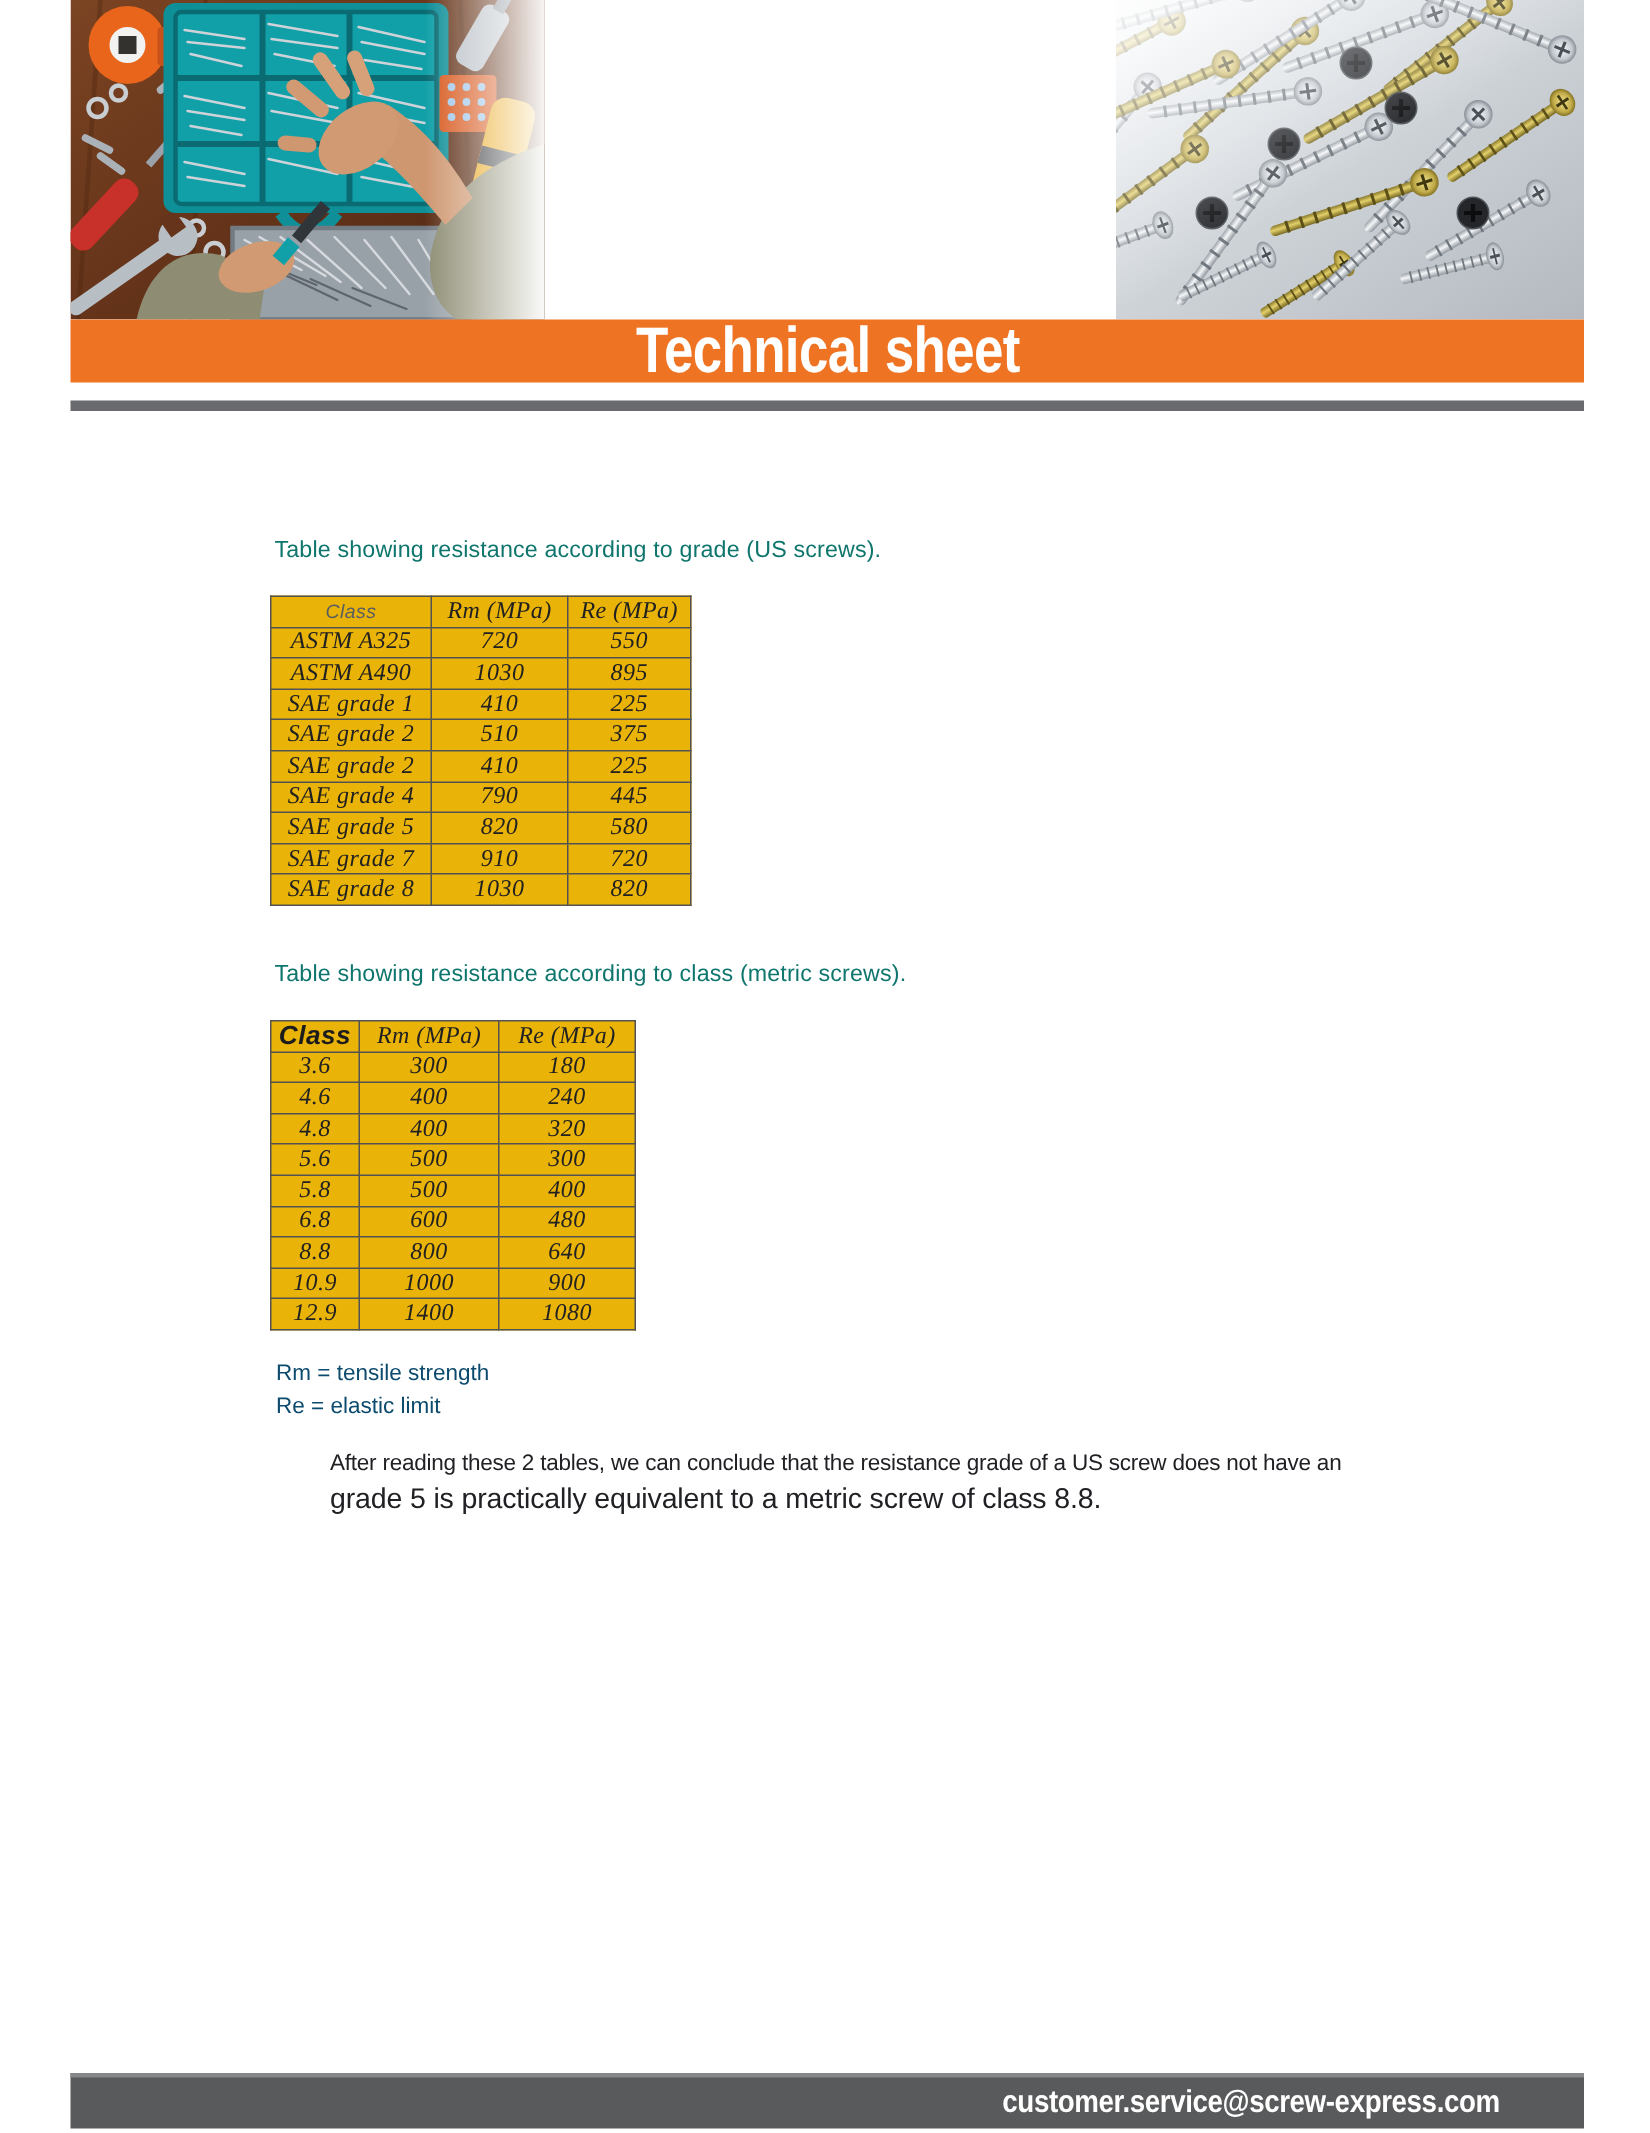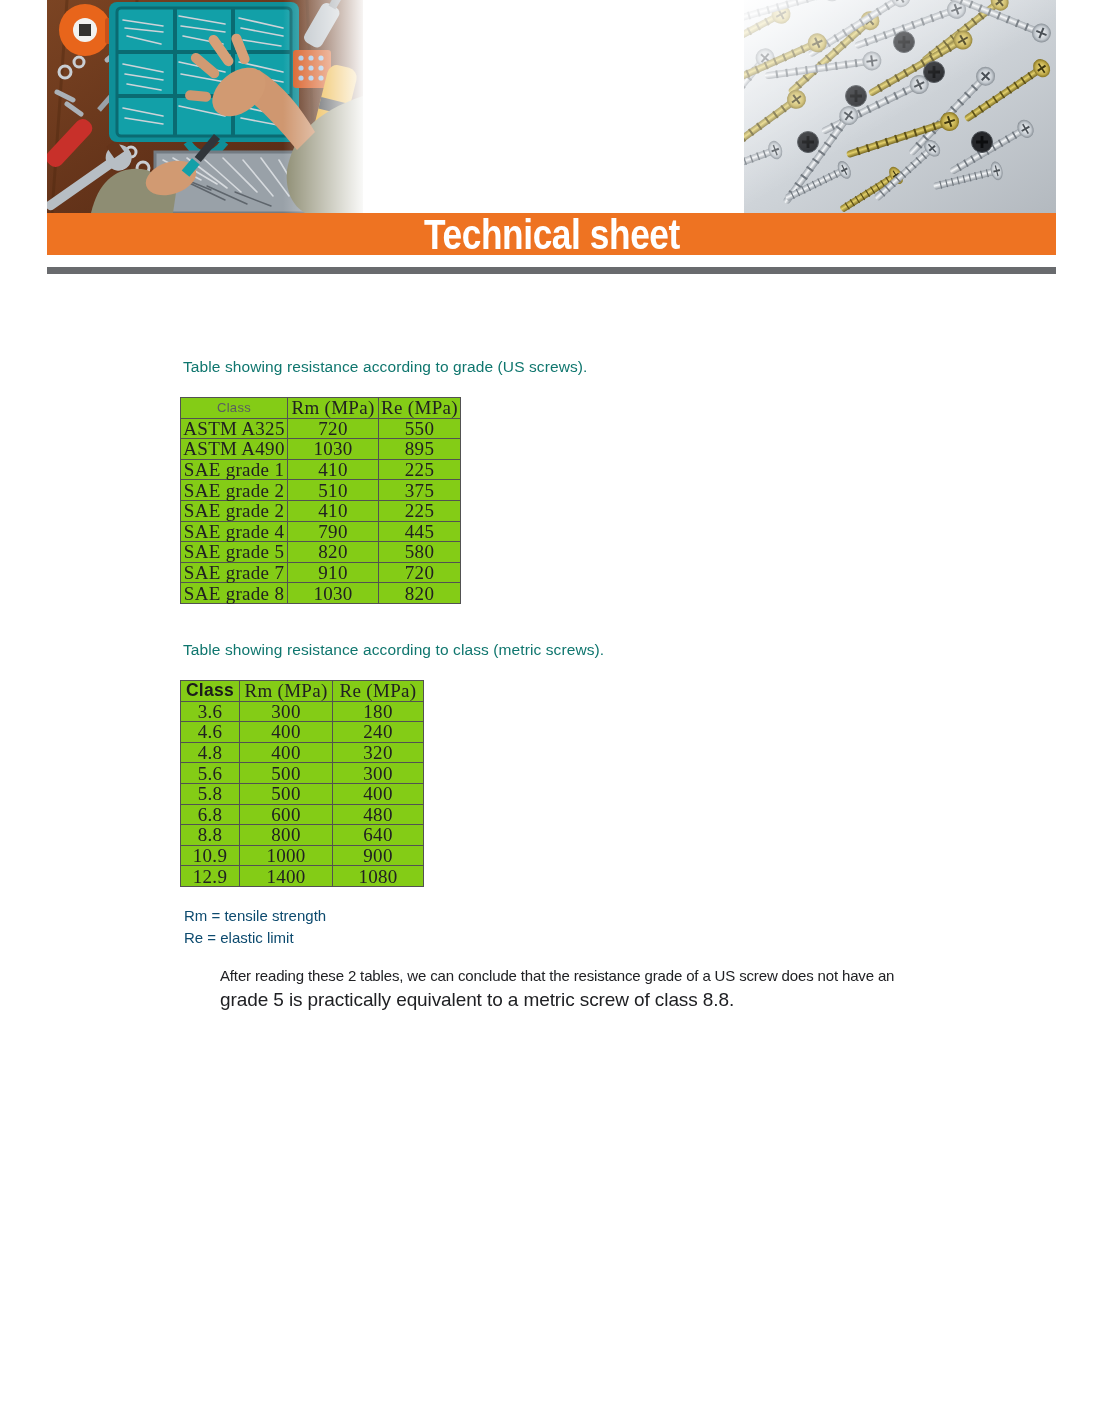--- a/index.html
+++ b/index.html
@@ -24,23 +24,23 @@
   .banner-title{color:#ffffff;font-weight:bold;font-size:43px;line-height:1;
                 transform:scaleX(.82);letter-spacing:-0.5px;
                 font-family:"Liberation Sans",sans-serif;}
   .gray-strip{position:absolute;left:47px;top:267px;width:1009px;height:7px;background:#696b6e;}
 
   
   .sec-heading{position:absolute;font-size:15.5px;color:#0f766e;letter-spacing:.1px;}
   #heading-us{left:183px;top:358px;}
   #heading-metric{left:183px;top:641px;}
 
-  .dtable{position:absolute;border-collapse:collapse;background:#84cc16;color:#212121;}
+  .dtable{position:absolute;border-collapse:collapse;background:#eab308;color:#212121;font-style:italic;}
   .dtable th,.dtable td{border:1px solid #525252;text-align:center;padding:0 2px;height:19.6px;
-        font-family:"Liberation Serif",serif;font-size:19px;line-height:1;font-weight:normal;
+        font-family:"Liberation Serif",serif;font-size:16px;line-height:1;font-weight:normal;
         letter-spacing:.3px;}
   #table-us{left:180px;top:397px;}
   #table-metric{left:180px;top:680px;}
   #table-us col.c0{width:107px}#table-us col.c1{width:91px}#table-us col.c2{width:82px}
   #table-metric col.c0{width:59px}#table-metric col.c1{width:93px}#table-metric col.c2{width:91px}
   #table-us th.h0{font-family:"Liberation Sans",sans-serif;font-size:13px;color:#5a5d61;}
   #table-metric th.h0{font-family:"Liberation Sans",sans-serif;font-size:17.5px;font-weight:bold;color:#1c1c1c;}
 
   #notes{position:absolute;left:184px;top:905px;font-size:15px;color:#0c4a6e;line-height:22px;}
   #notes span{display:block;}
@@ -380,14 +380,17 @@
   <div id="notes">
     <span>Rm = tensile strength</span>
     <span>Re = elastic limit</span>
   </div>
 
   <div id="para">
     <span class="para-small">After reading these 2 tables, we can conclude that the resistance grade of a US screw does not have an</span>
     <span class="para-large">grade 5 is practically equivalent to a metric screw of class 8.8.</span>
   </div>
 
+  <div class="footer">
+    <span class="footer-email">customer.service@screw-express.com</span>
+  </div>
 
 </div>
 
 </body></html>

